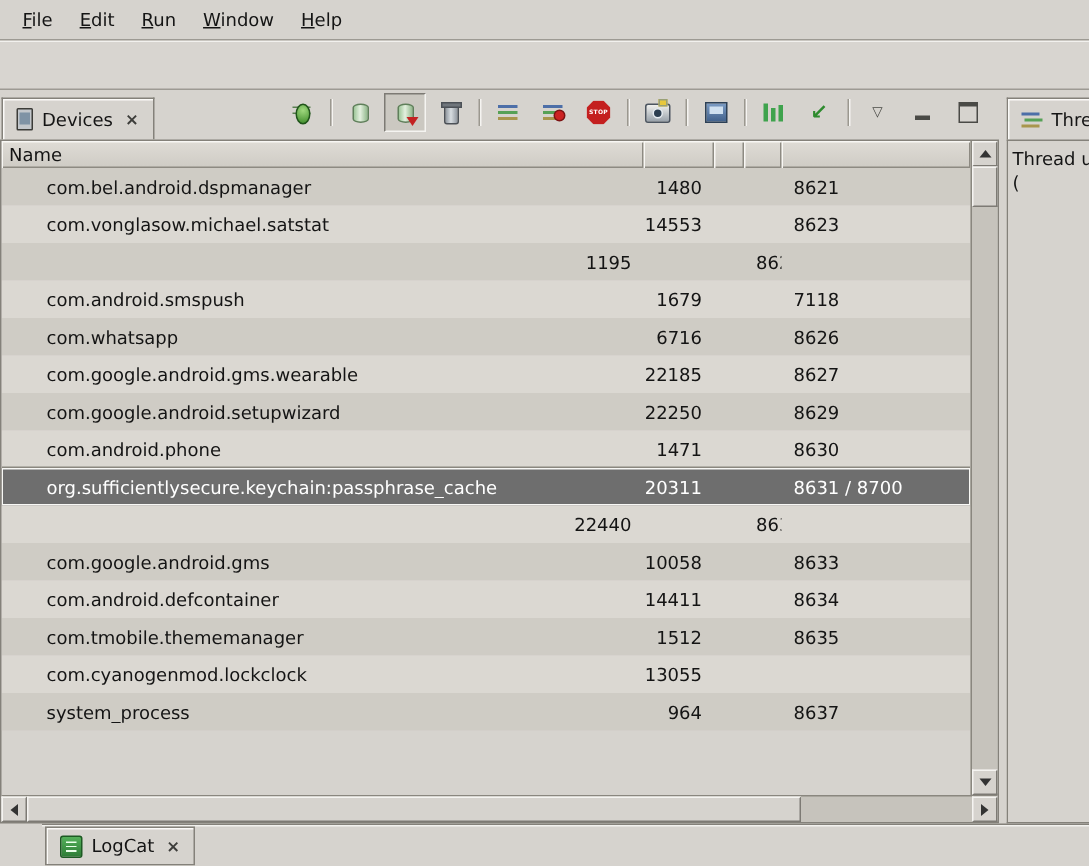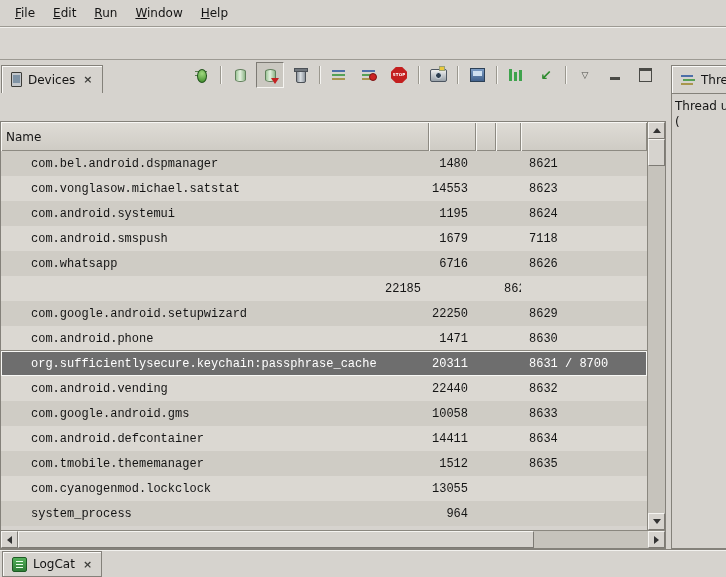--- a/index.html
+++ b/index.html
@@ -10,21 +10,21 @@
     font-size:12px;
   }
   
   .menubar{height:26px;display:flex;align-items:center;padding:0 6px;border-bottom:1px solid #9d9a93;}
   .menu-item{padding:4px 9px;cursor:default;}
   .menu-item u{text-decoration:underline;}
   
   .toolbar-strip{height:32px;border-bottom:1px solid #9d9a93;background:#d8d5d0;box-shadow:inset 0 1px 0 #f2f1ee;}
   
   .main{display:flex;height:489px;}
-  .devices-panel{width:666px;display:flex;flex-direction:column;min-width:0;gap:28px;}
+  .devices-panel{width:666px;display:flex;flex-direction:column;min-width:0;}
   .panel-tabrow{height:33px;display:flex;align-items:flex-end;justify-content:space-between;padding:0 1px;}
   .tab{display:inline-flex;align-items:center;gap:6px;height:27px;padding:0 9px;background:#d6d3ce;
        border:1px solid #84817a;border-bottom:none;box-shadow:inset 1px 1px 0 #fbfaf8;white-space:nowrap;}
   .tab-close{font-weight:bold;font-size:11px;color:#3d3d3a;padding-left:2px;}
   
   .panel-toolbar{display:flex;align-items:center;gap:2px;padding:0 6px 5px 0;}
   .tbicon{width:26px;height:24px;display:flex;align-items:center;justify-content:center;position:relative;border:1px solid transparent;}
   .tbicon.pressed{border-color:#7d7a74 #f5f4f1 #f5f4f1 #7d7a74;background:#cbc8c1;}
   .tbsep{width:7px;height:22px;position:relative;}
   .tbsep::before{content:"";position:absolute;left:3px;top:2px;bottom:2px;width:0;border-left:1px solid #9b988f;border-right:1px solid #f5f4f1;}
@@ -63,25 +63,25 @@
     background-image:linear-gradient(#3fa34d,#3fa34d),linear-gradient(#3fa34d,#3fa34d),linear-gradient(#3fa34d,#3fa34d);
     background-size:3px 12px,3px 9px,3px 11px;background-position:0 0,5px 3px,10px 1px;}
   .i-systrace{color:#2e8b2e;font-weight:bold;font-size:14px;line-height:1;}
   .i-view-menu{color:#4a4a46;font-size:9px;line-height:1;}
   .i-minimize{width:10px;height:12px;position:relative;}
   .i-minimize::before{content:"";position:absolute;left:0;bottom:1px;width:10px;height:3px;background:#4a4a46;}
   .i-maximize{width:11px;height:10px;border:1px solid #4a4a46;border-top-width:3px;}
   
   .table-wrap{flex:1;position:relative;border:1px solid #84817a;background:#d6d3ce;min-height:0;}
   .table-inner{position:absolute;top:0;left:0;right:18px;bottom:18px;display:flex;flex-direction:column;overflow:hidden;}
-  .thead{height:29px;display:grid;grid-template-columns:428px 47px 20px 25px 1fr;flex:none;}
+  .thead{height:18px;display:grid;grid-template-columns:428px 47px 20px 25px 1fr;flex:none;}
   .hcell{display:flex;align-items:center;padding-left:5px;background:linear-gradient(#dfdcd6,#cecbc4);
     box-shadow:inset 1px 1px 0 #f8f7f4,inset -1px -1px 0 #8d8a82;overflow:hidden;white-space:nowrap;}
   .tbody{flex:1;overflow:hidden;}
-  .row{height:25px;display:grid;grid-template-columns:428px 47px 20px 25px 1fr;align-items:center;font-family:Liberation Mono, monospace;}
+  .row{height:25px;display:grid;grid-template-columns:428px 47px 20px 25px 1fr;align-items:center;}
   .row:nth-child(odd){background:#cfccc5;}
   .row:nth-child(even){background:#dbd8d2;}
   .row.selected{background:#6e6e6e;color:#fff;box-shadow:inset 0 0 0 1px #f8f8f5,0 1px 0 #8a877f,0 -1px 0 #8a877f;}
   .cell{overflow:hidden;white-space:nowrap;}
   .name-cell{padding-left:30px;}
   .pid-cell{text-align:right;padding-right:8px;}
   .port-cell{padding-left:8px;}
   
   .vscroll{position:absolute;top:0;right:0;bottom:18px;width:18px;background:#c6c3bc;border-left:1px solid #8a877f;
     display:flex;flex-direction:column;box-sizing:border-box;}
@@ -105,21 +105,21 @@
   .devices-tab-icon{width:9px;height:13px;border:1px solid #3c3c38;border-radius:1px;background:#c3c7cb;position:relative;flex:none;}
   .devices-tab-icon::before{content:"";position:absolute;left:1px;top:2px;right:1px;bottom:3px;background:#7f93a5;}
   .threads-tab-icon{width:14px;height:12px;position:relative;flex:none;}
   .threads-tab-icon::before{content:"";position:absolute;inset:0;background-repeat:no-repeat;
     background-image:linear-gradient(#4d6fa8,#4d6fa8),linear-gradient(#56a156,#56a156),linear-gradient(#a8964d,#a8964d);
     background-size:12px 2px,12px 2px,12px 2px;background-position:0 1px,2px 5px,0 9px;}
   .logcat-tab-icon{width:13px;height:13px;border-radius:2px;background:linear-gradient(#54b05a,#2e7d36);border:1px solid #1d5a23;position:relative;flex:none;}
   .logcat-tab-icon::before{content:"";position:absolute;left:3px;top:3px;width:7px;height:7px;
     background:repeating-linear-gradient(180deg,#eaffea 0 1px,transparent 1px 3px);}
   
-  .bottom-bar{height:28px;border-top:1px solid #84817a;box-shadow:inset 0 1px 0 #f2f1ee;display:flex;align-items:center;padding:0 2px;}
+  .bottom-bar{height:28px;border-top:1px solid #84817a;box-shadow:inset 0 1px 0 #f2f1ee;display:flex;align-items:center;padding:0 2px;margin-left:28px;}
   .logcat-tab{display:inline-flex;align-items:center;gap:6px;height:24px;padding:0 9px;background:#d6d3ce;
     border:1px solid #84817a;box-shadow:inset 1px 1px 0 #fbfaf8;}
 </style>
 </head>
 <body>
 
 <div class="menubar">
     <div class="menu-item"><u>F</u>ile</div>
     <div class="menu-item"><u>E</u>dit</div>
     <div class="menu-item"><u>R</u>un</div>
@@ -210,21 +210,20 @@
 
   <div class="row">
     <div class="cell name-cell">com.vonglasow.michael.satstat</div>
     <div class="cell pid-cell">14553</div>
     <div class="cell"></div>
     <div class="cell"></div>
     <div class="cell port-cell">8623</div>
   </div>
 
   <div class="row">
-    <div class="cell name-cell">com.android.systemui</div>
     <div class="cell pid-cell">1195</div>
     <div class="cell"></div>
     <div class="cell"></div>
     <div class="cell port-cell">8624</div>
   </div>
 
   <div class="row">
     <div class="cell name-cell">com.android.smspush</div>
     <div class="cell pid-cell">1679</div>
     <div class="cell"></div>
@@ -234,20 +233,21 @@
 
   <div class="row">
     <div class="cell name-cell">com.whatsapp</div>
     <div class="cell pid-cell">6716</div>
     <div class="cell"></div>
     <div class="cell"></div>
     <div class="cell port-cell">8626</div>
   </div>
 
   <div class="row">
+    <div class="cell name-cell">com.google.android.gms.wearable</div>
     <div class="cell pid-cell">22185</div>
     <div class="cell"></div>
     <div class="cell"></div>
     <div class="cell port-cell">8627</div>
   </div>
 
 
   <div class="row">
     <div class="cell name-cell">com.google.android.setupwizard</div>
     <div class="cell pid-cell">22250</div>
@@ -266,21 +266,20 @@
 
   <div class="row selected">
     <div class="cell name-cell">org.sufficientlysecure.keychain:passphrase_cache</div>
     <div class="cell pid-cell">20311</div>
     <div class="cell"></div>
     <div class="cell"></div>
     <div class="cell port-cell">8631 / 8700</div>
   </div>
 
   <div class="row">
-    <div class="cell name-cell">com.android.vending</div>
     <div class="cell pid-cell">22440</div>
     <div class="cell"></div>
     <div class="cell"></div>
     <div class="cell port-cell">8632</div>
   </div>
 
   <div class="row">
     <div class="cell name-cell">com.google.android.gms</div>
     <div class="cell pid-cell">10058</div>
     <div class="cell"></div>
@@ -309,20 +308,21 @@
     <div class="cell pid-cell">13055</div>
     <div class="cell"></div>
     <div class="cell"></div>
   </div>
 
   <div class="row">
     <div class="cell name-cell">system_process</div>
     <div class="cell pid-cell">964</div>
     <div class="cell"></div>
     <div class="cell"></div>
+    <div class="cell port-cell">8637</div>
   </div>
 </div>
       </div>
 
       <div class="vscroll">
         <div class="sbtn">
             <span class="tri-up"></span>
           </div>
         <div class="vthumb"></div>
         <div class="sspacer"></div>

